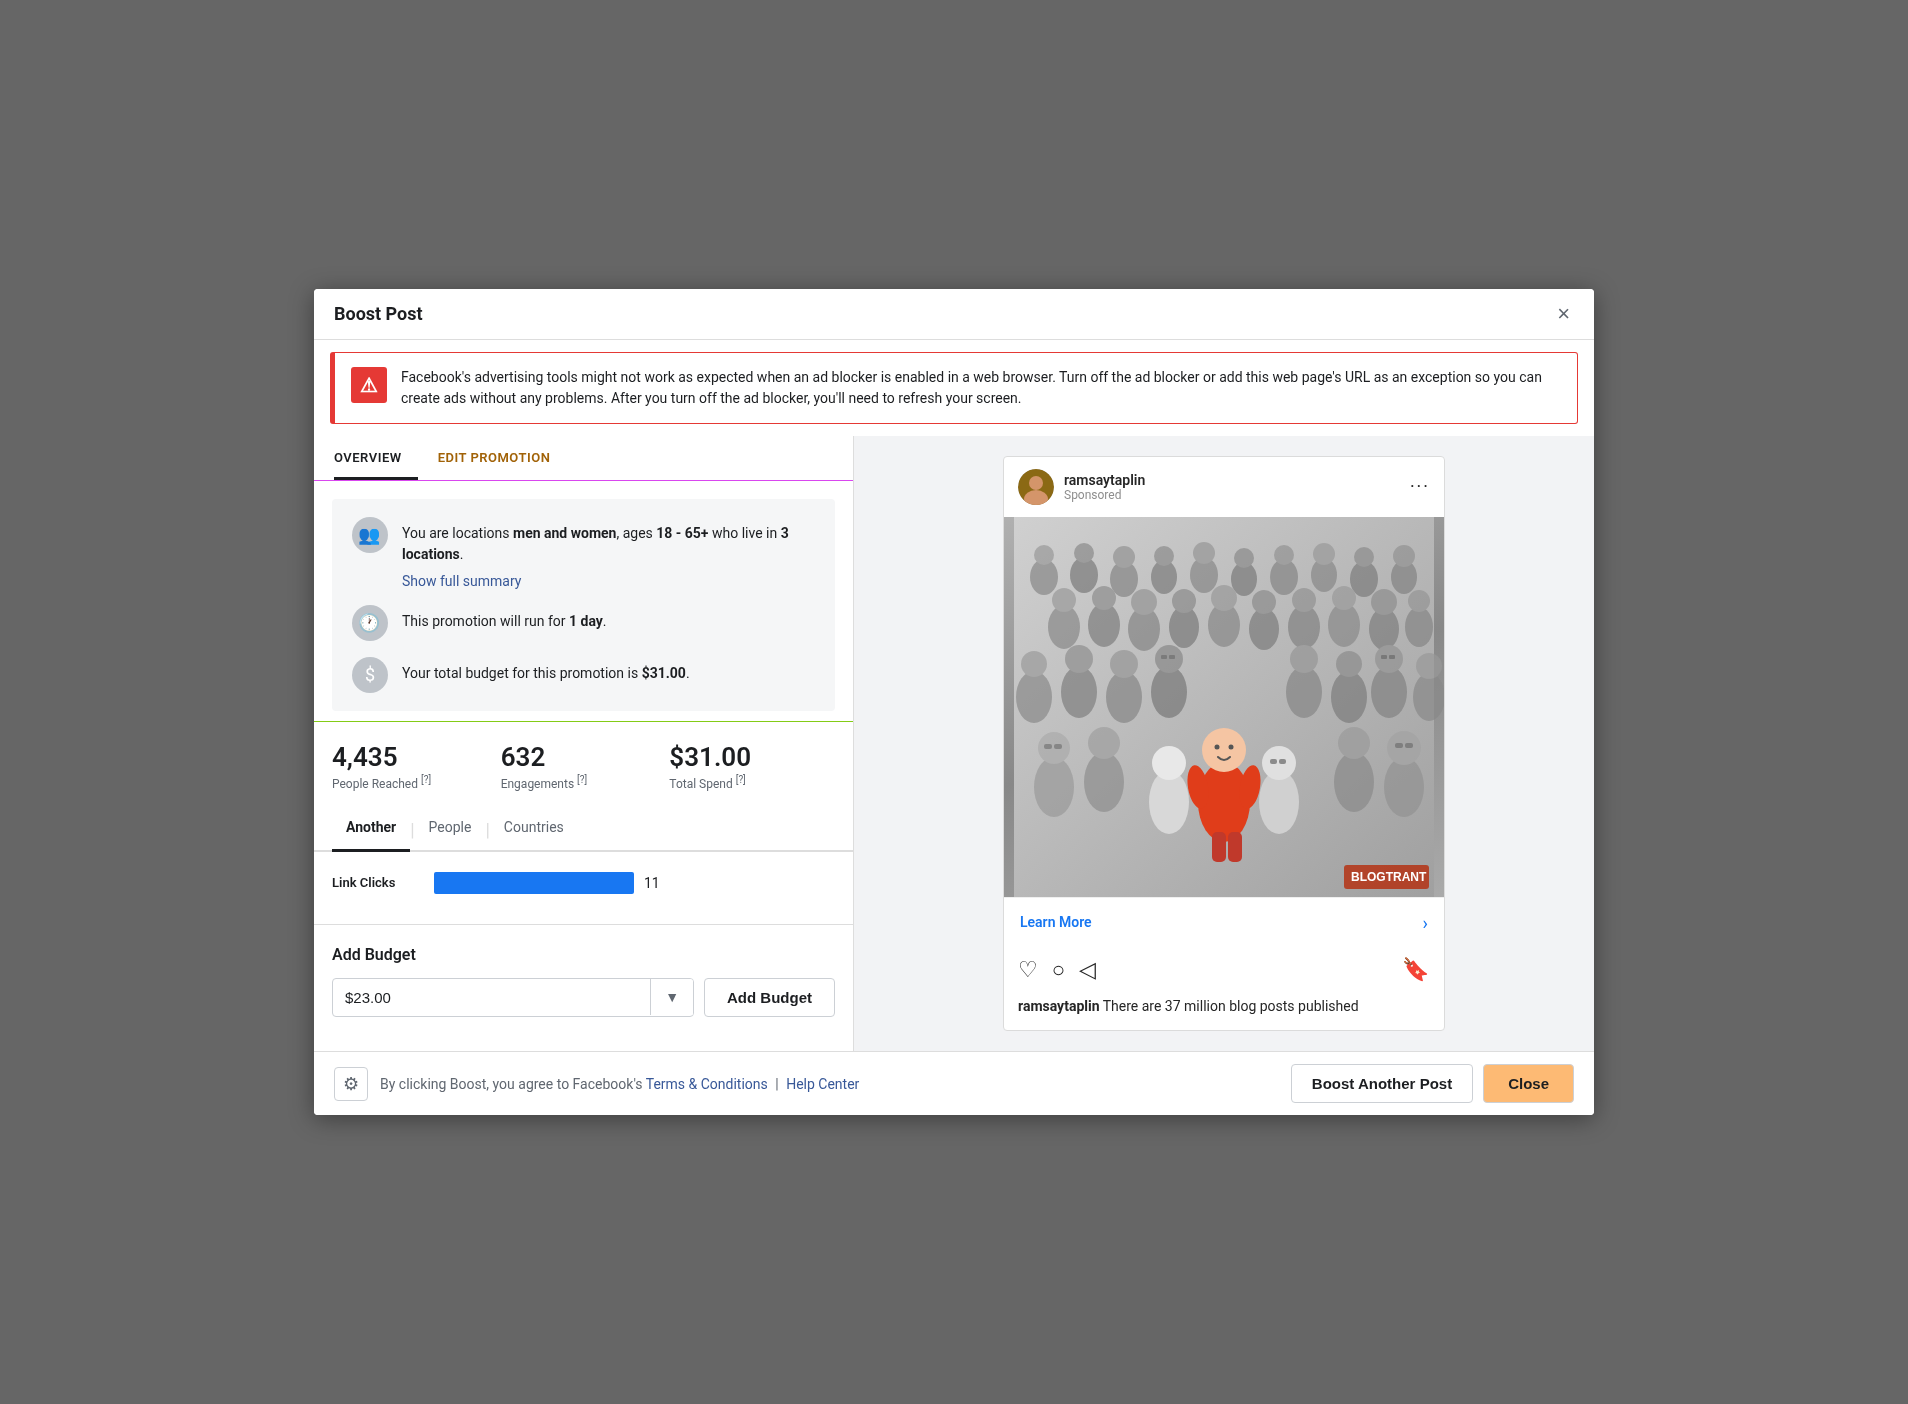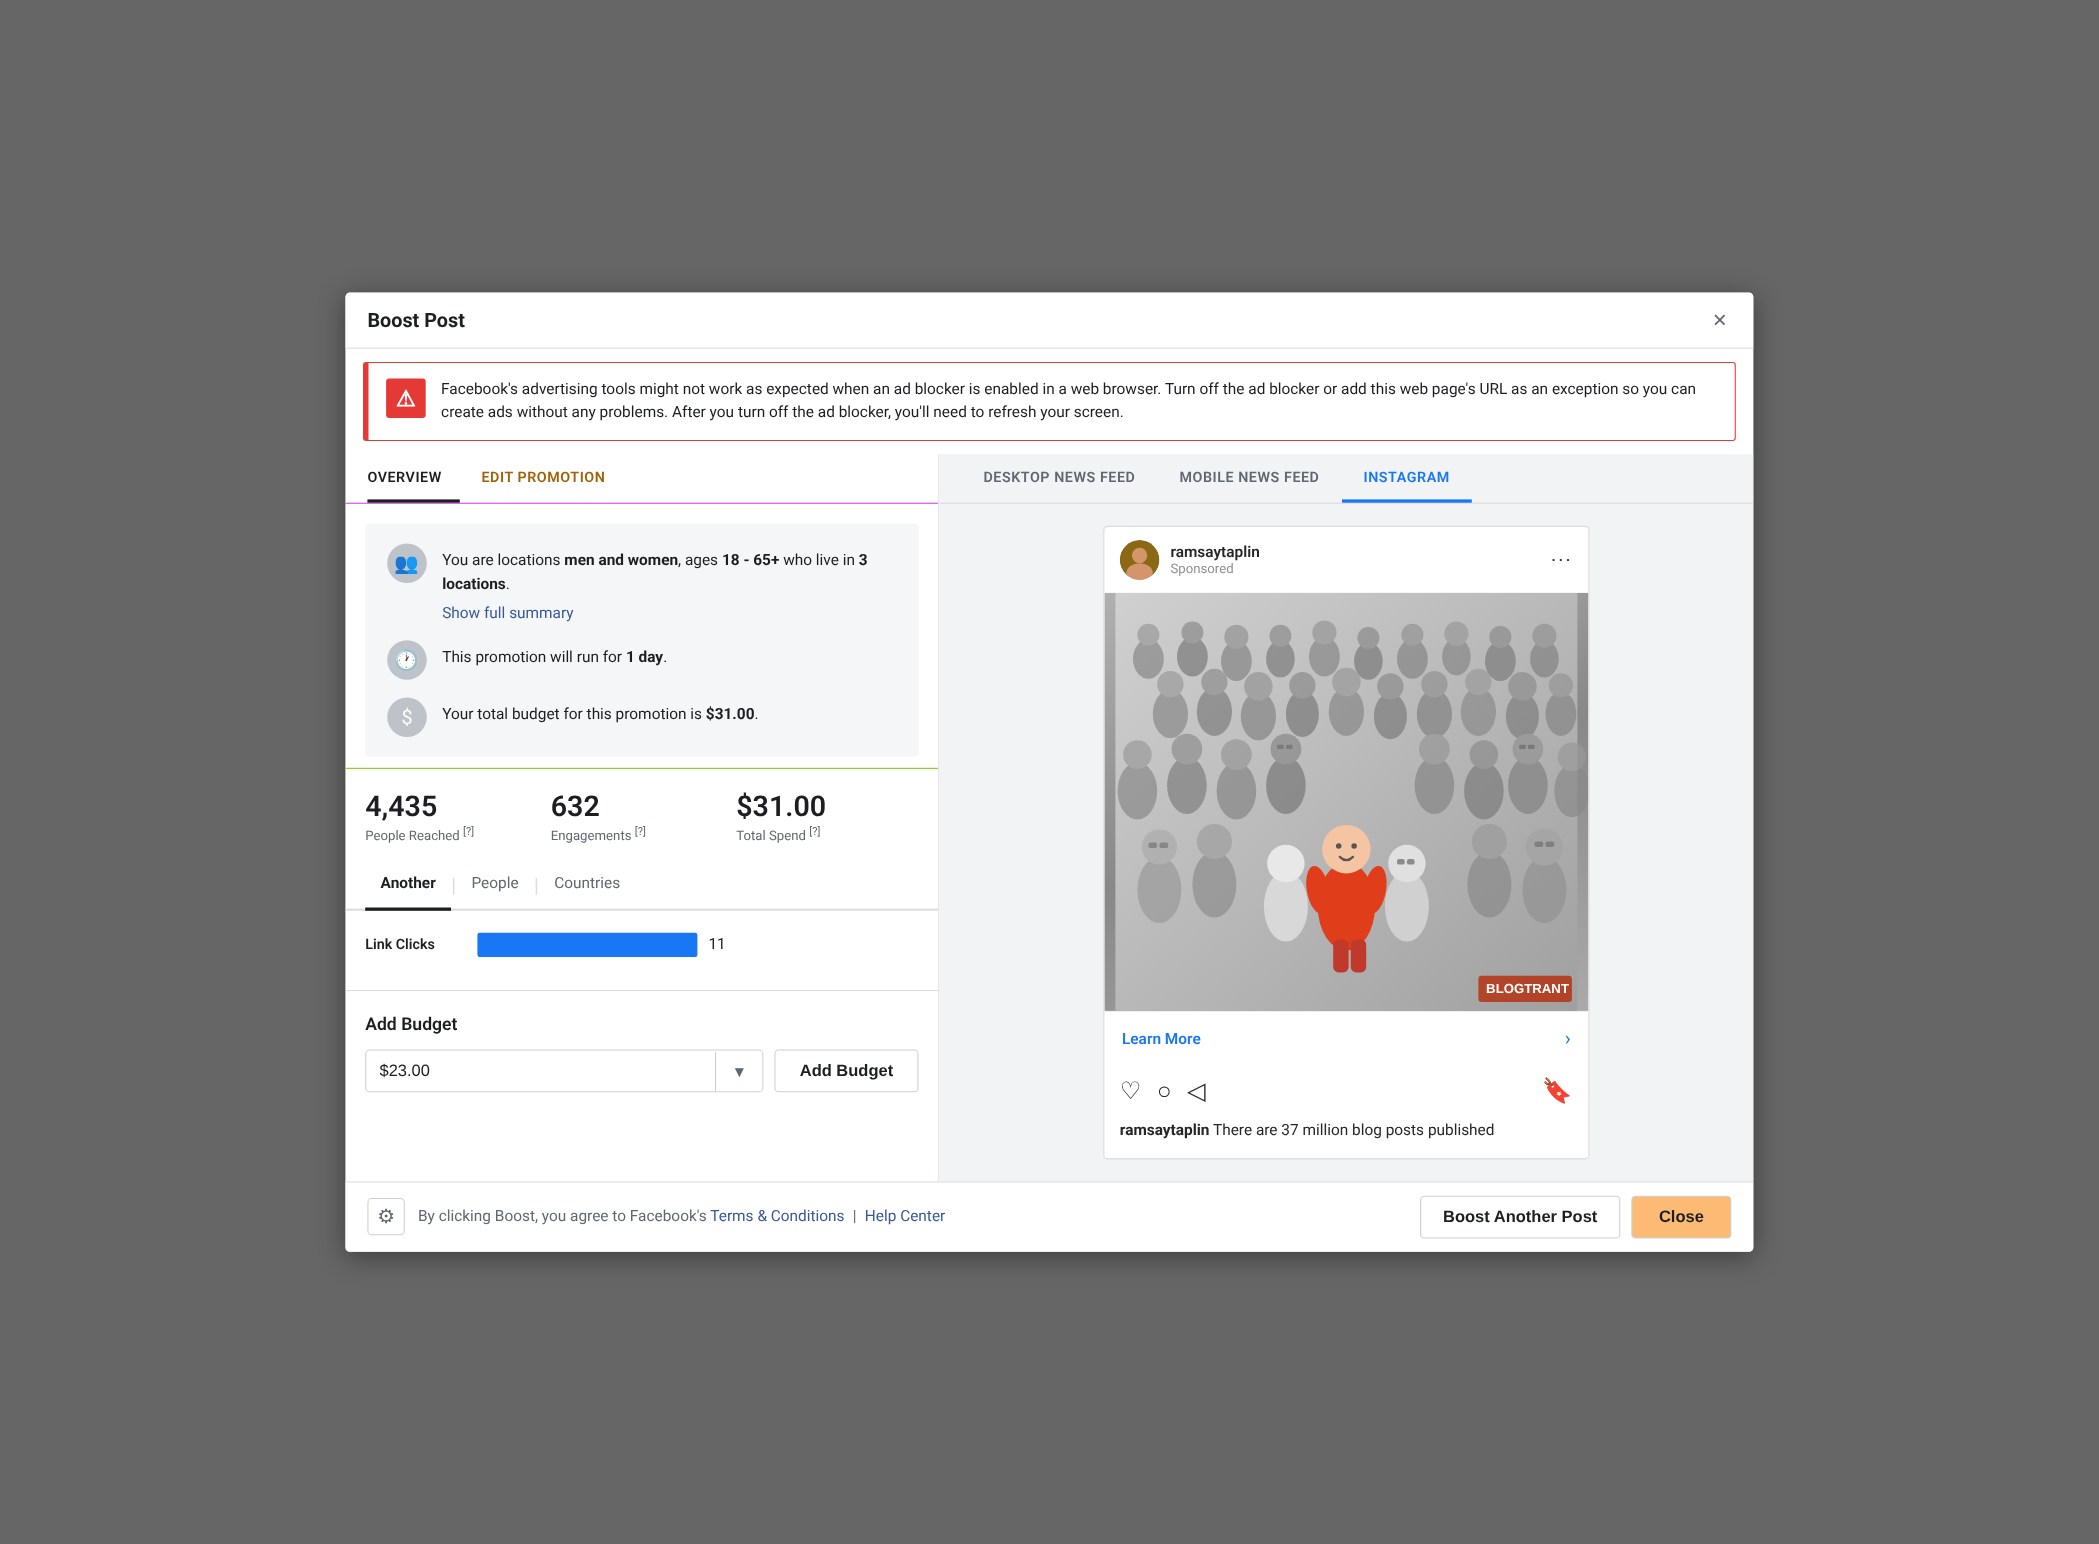--- a/index.html
+++ b/index.html
@@ -586,25 +586,20 @@
               <button class="budget-dropdown-btn">▼</button>
             </div>
             <button class="add-budget-btn">Add Budget</button>
           </div>
         </div>
 
       </div>
 
       <div class="right-panel">
 
-        <div class="preview-tabs">
-          <div class="preview-tab">DESKTOP NEWS FEED</div>
-          <div class="preview-tab">MOBILE NEWS FEED</div>
-          <div class="preview-tab active">INSTAGRAM</div>
-        </div>
 
         <div class="preview-area">
           <div class="instagram-card">
 
             <div class="ig-card-header">
               <div class="ig-avatar">
                 <svg viewBox="0 0 36 36" xmlns="http://www.w3.org/2000/svg">
                   <circle cx="18" cy="18" r="18" fill="#8b6914"></circle>
                   <circle cx="18" cy="14" r="7" fill="#d4956a"></circle>
                   <ellipse cx="18" cy="30" rx="12" ry="9" fill="#d4956a"></ellipse>

